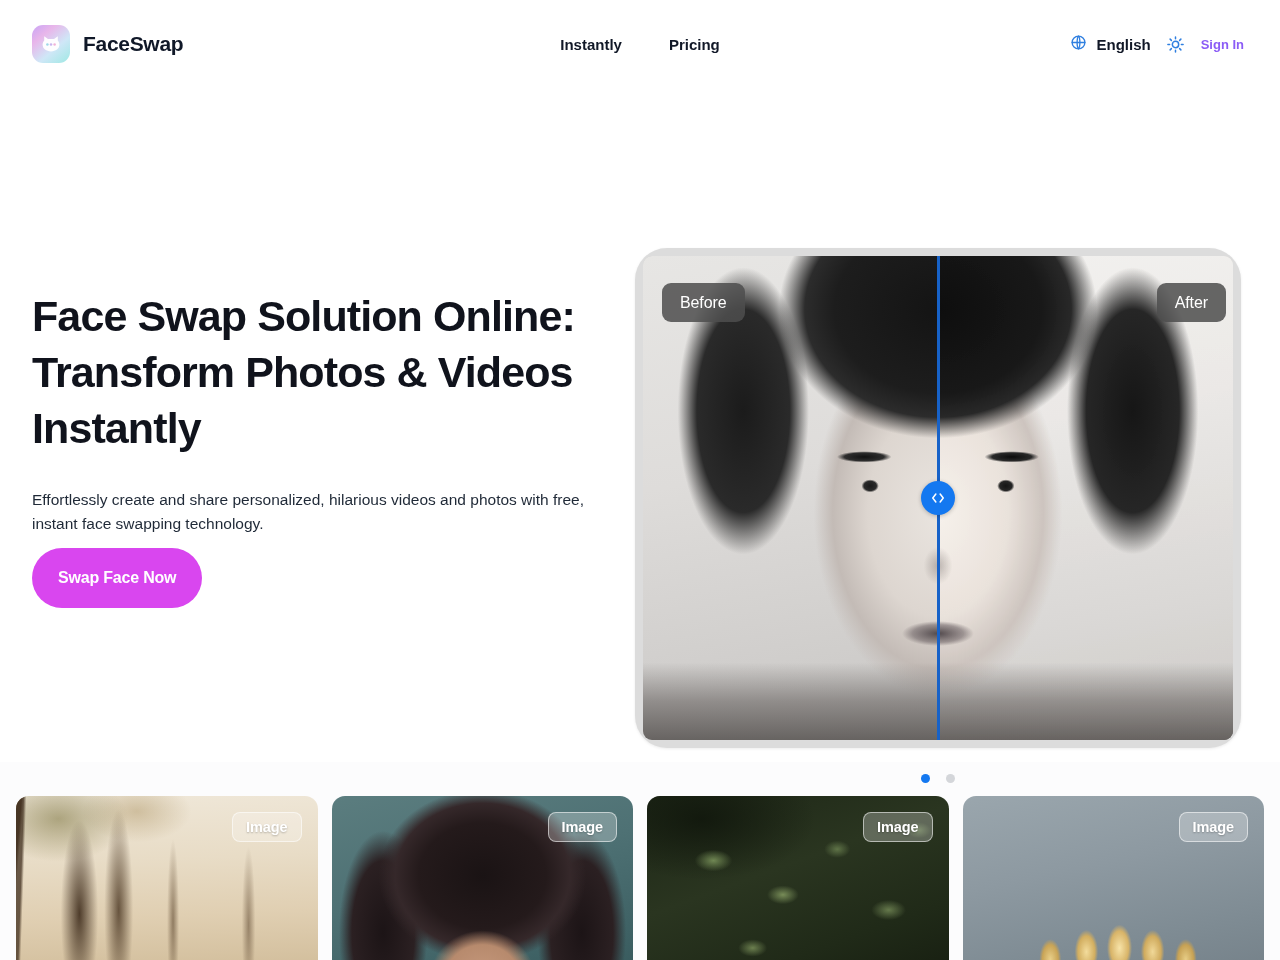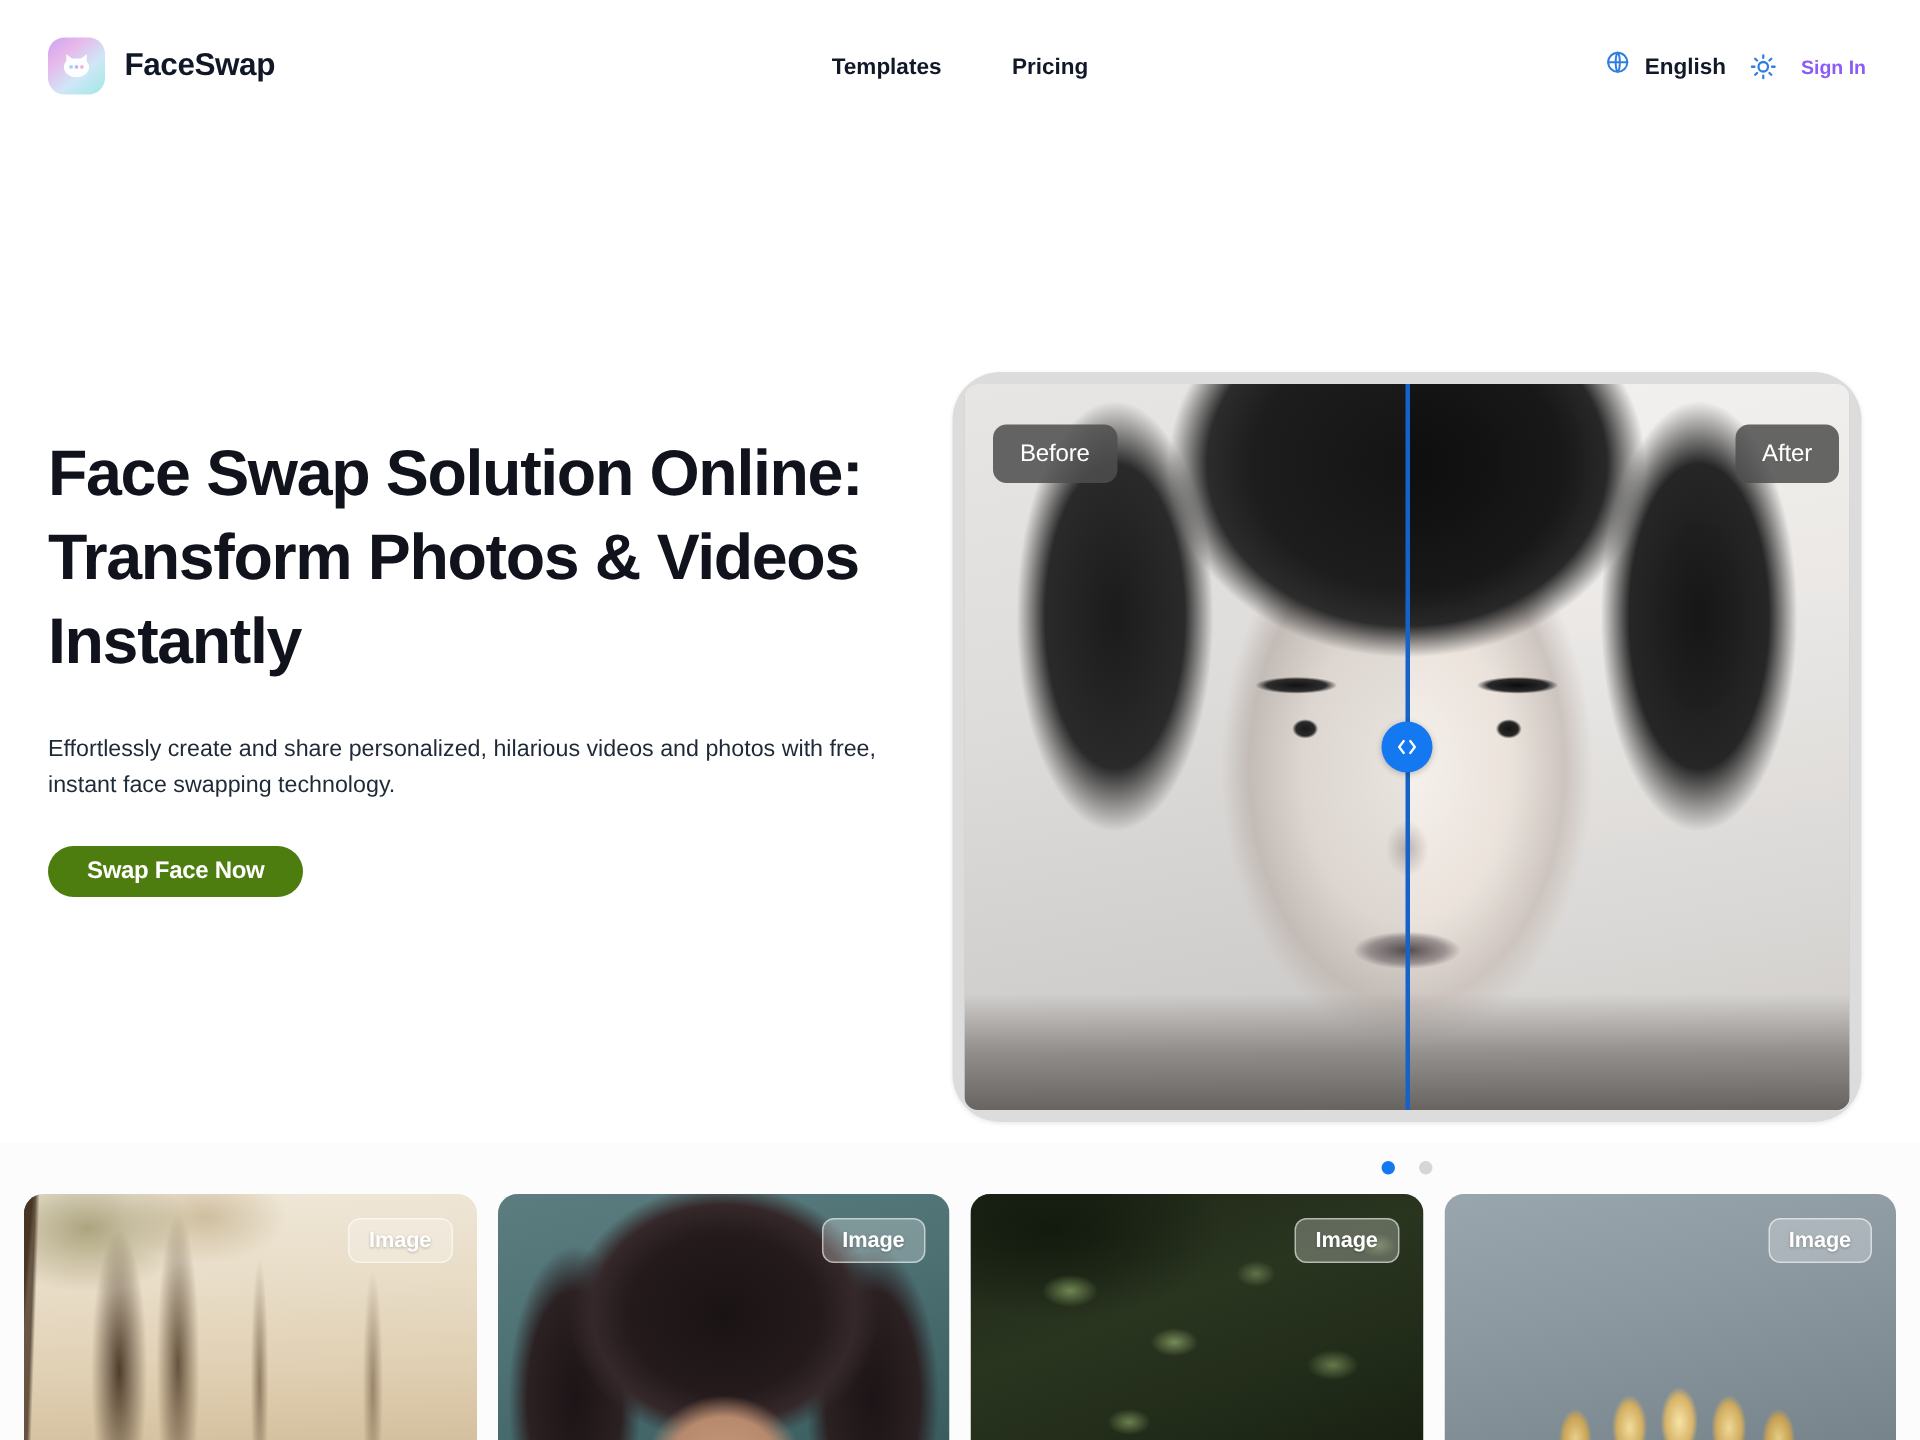--- a/index.html
+++ b/index.html
@@ -139,29 +139,29 @@
 
   .hero-sub {
     margin-top: 32px;
     font-size: 15.5px;
     line-height: 24px;
     color: #1f2937;
     max-width: 565px;
   }
 
   .cta-button {
-    margin-top: 28px;
+    margin-top: 12px;
     display: inline-flex;
     align-items: center;
     justify-content: center;
-    height: 34px;
+    height: 60px;
     padding: 0 26px;
     border: none;
     border-radius: 999px;
-    background: #4d7c0f;
+    background: #d946ef;
     color: #ffffff;
     font-family: inherit;
     font-size: 16px;
     font-weight: 700;
     letter-spacing: -0.2px;
     cursor: pointer;
   }
 
   
   .hero-right {
@@ -410,21 +410,21 @@
                  C7.3 19.4 3.6 16.6 3.6 12.8 C3.6 11.2 4.1 9.8 5.2 8.6 Z" fill="#ffffff" opacity="0.95"></path>
         <circle cx="8.4" cy="12.6" r="1.25" fill="#9fd8e8"></circle>
         <circle cx="12" cy="12.6" r="1.25" fill="#c9b6ef"></circle>
         <circle cx="15.6" cy="12.6" r="1.25" fill="#f0b4d8"></circle>
       </svg>
     </span>
     <span class="brand-name">FaceSwap</span>
   </div>
 
   <nav class="nav-center">
-    <a class="nav-link" href="#">Templates</a>
+    <a class="nav-link" href="#">Instantly</a>
     <a class="nav-link" href="#">Pricing</a>
   </nav>
 
   <div class="nav-right">
 
     <div class="lang-switch">
       <span>
         <svg width="17" height="17" viewBox="0 0 24 24" fill="none" stroke="#2f7fe0" stroke-width="1.9" stroke-linecap="round">
           <circle cx="12" cy="12" r="9"></circle>
           <path d="M3 12h18"></path>

